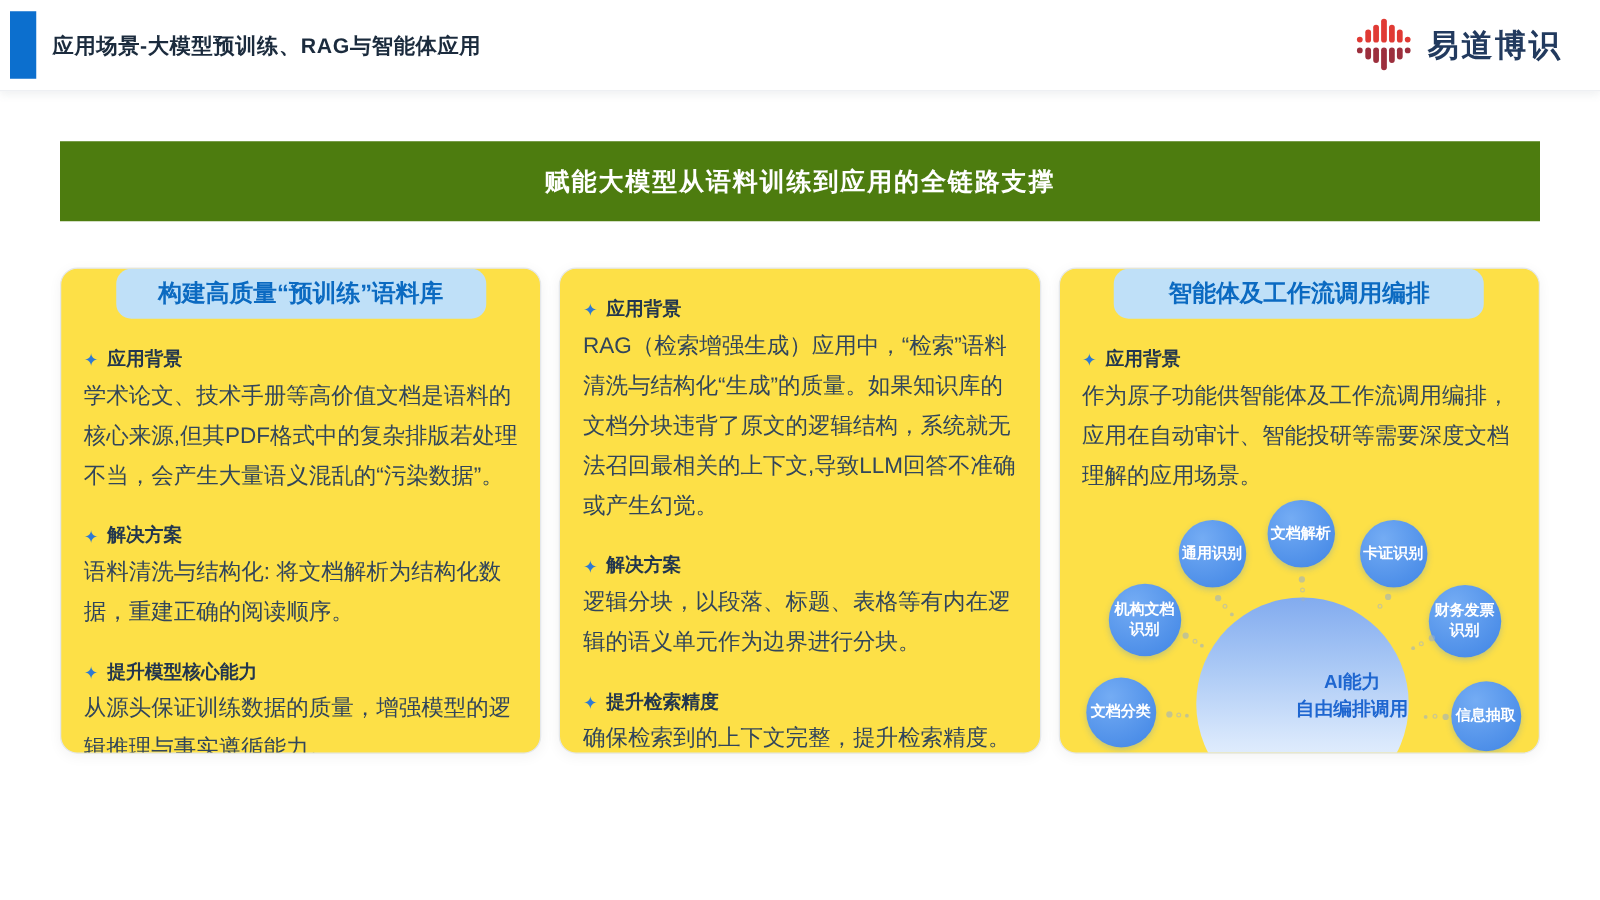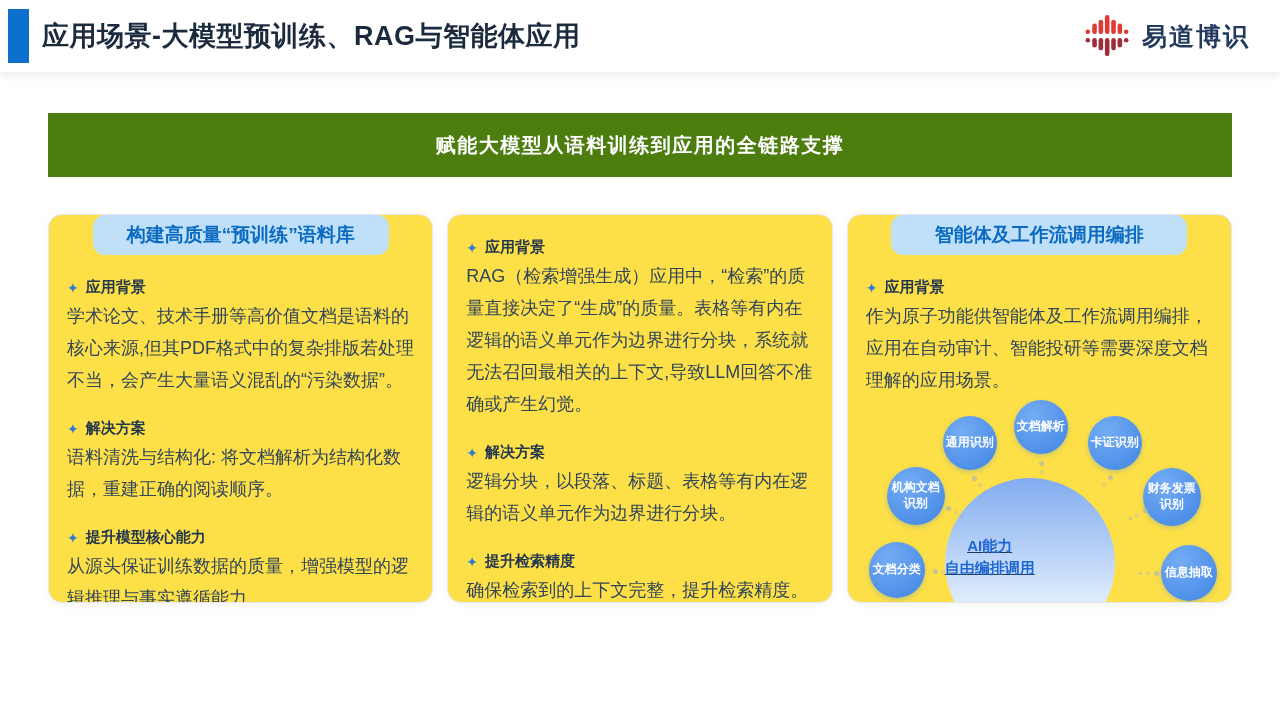--- a/index.html
+++ b/index.html
@@ -14,21 +14,21 @@
     position: relative;
     height: 73px;
     background: #fff;
     display: flex;
     align-items: center;
     box-shadow: 0 3px 7px rgba(110,120,135,.12);
     border-bottom: 1px solid #eef0f3;
   }
   .accent-bar { width: 21px; height: 54px; background: #0c6fce; margin-left: 8px; }
   .page-title {
-    font-size: 27px; font-weight: bold; color: #1b2b3d;
+    font-size: 17px; font-weight: bold; color: #1b2b3d;
     margin-left: 13px; letter-spacing: .5px;
   }
   .logo { position: absolute; right: 30px; top: 0; height: 100%; display: flex; align-items: center; gap: 12px; }
   .logo-text { font-size: 25px; font-weight: bold; color: #223a5e; letter-spacing: 2px; }
   
   .banner {
     margin: 40px 48px 0 48px; height: 64px; background: #4d7c0f;
     display: flex; align-items: center; justify-content: center;
   }
   .banner-text { color: #fff; font-size: 20px; font-weight: bold; letter-spacing: 1.5px; }
@@ -47,24 +47,24 @@
   }
   .pill-label { font-size: 19px; font-weight: bold; color: #0b6ac1; }
   .card-body { padding: 0 15px 0 18px; }
   .sec { margin-top: 23px; }
   .sec-head { display: flex; align-items: center; gap: 7px; font-size: 15px; font-weight: bold; color: #22364e; }
   .sparkle { color: #2e7ad2; font-size: 14px; line-height: 1; }
   .sec-text { font-size: 18px; line-height: 32px; color: #31455b; margin-top: 3px; }
   
   .diagram { position: relative; height: 244px; margin-top: 2px; }
   .center-circle {
-    position: absolute; left: 97px; top: 80px; width: 170px; height: 170px;
+    position: absolute; left: 109px; top: 80px; width: 170px; height: 170px;
     border-radius: 50%;
     background: linear-gradient(180deg, #82abef 0%, #a9c8f5 32%, #d9e8fc 68%, #ffffff 100%);
-    display: flex; flex-direction: column; align-items: flex-start; justify-content: center; text-decoration: underline;
+    display: flex; flex-direction: column; align-items: flex-end; justify-content: center;
   }
   .center-label { font-size: 15px; font-weight: bold; color: #1e66d0; line-height: 1.45; transform: translateY(-6px); text-align: center; }
   .node {
     position: absolute; border-radius: 50%;
     background: radial-gradient(circle at 35% 28%, #74acf4, #3f84e4);
     color: #fff; font-weight: bold; font-size: 12px; line-height: 1.3;
     display: flex; align-items: center; justify-content: center;
     text-align: center; word-break: break-all; padding: 3px;
     box-shadow: 0 2px 5px rgba(62,131,228,.30);
   }
@@ -141,21 +141,21 @@
     </div>
   </div>
 
   <div class="card">
     <div class="card-body">
       <div class="sec">
         <div class="sec-head">
           <span class="sparkle">✦</span>
           <span>应用背景</span>
         </div>
-        <p class="sec-text">RAG（检索增强生成）应用中，“检索”的质量直接决定了“生成”的质量。表格等有内在逻辑的语义单元作为边界进行分块，系统就无法召回最相关的上下文,导致LLM回答不准确或产生幻觉。</p>
+        <p class="sec-text">RAG（检索增强生成）应用中，“检索”语料清洗与结构化“生成”的质量。如果知识库的文档分块违背了原文的逻辑结构，系统就无法召回最相关的上下文,导致LLM回答不准确或产生幻觉。</p>
       </div>
       <div class="sec">
         <div class="sec-head">
           <span class="sparkle">✦</span>
           <span>解决方案</span>
         </div>
         <p class="sec-text">逻辑分块，以段落、标题、表格等有内在逻辑的语义单元作为边界进行分块。</p>
       </div>
       <div class="sec">
         <div class="sec-head">

